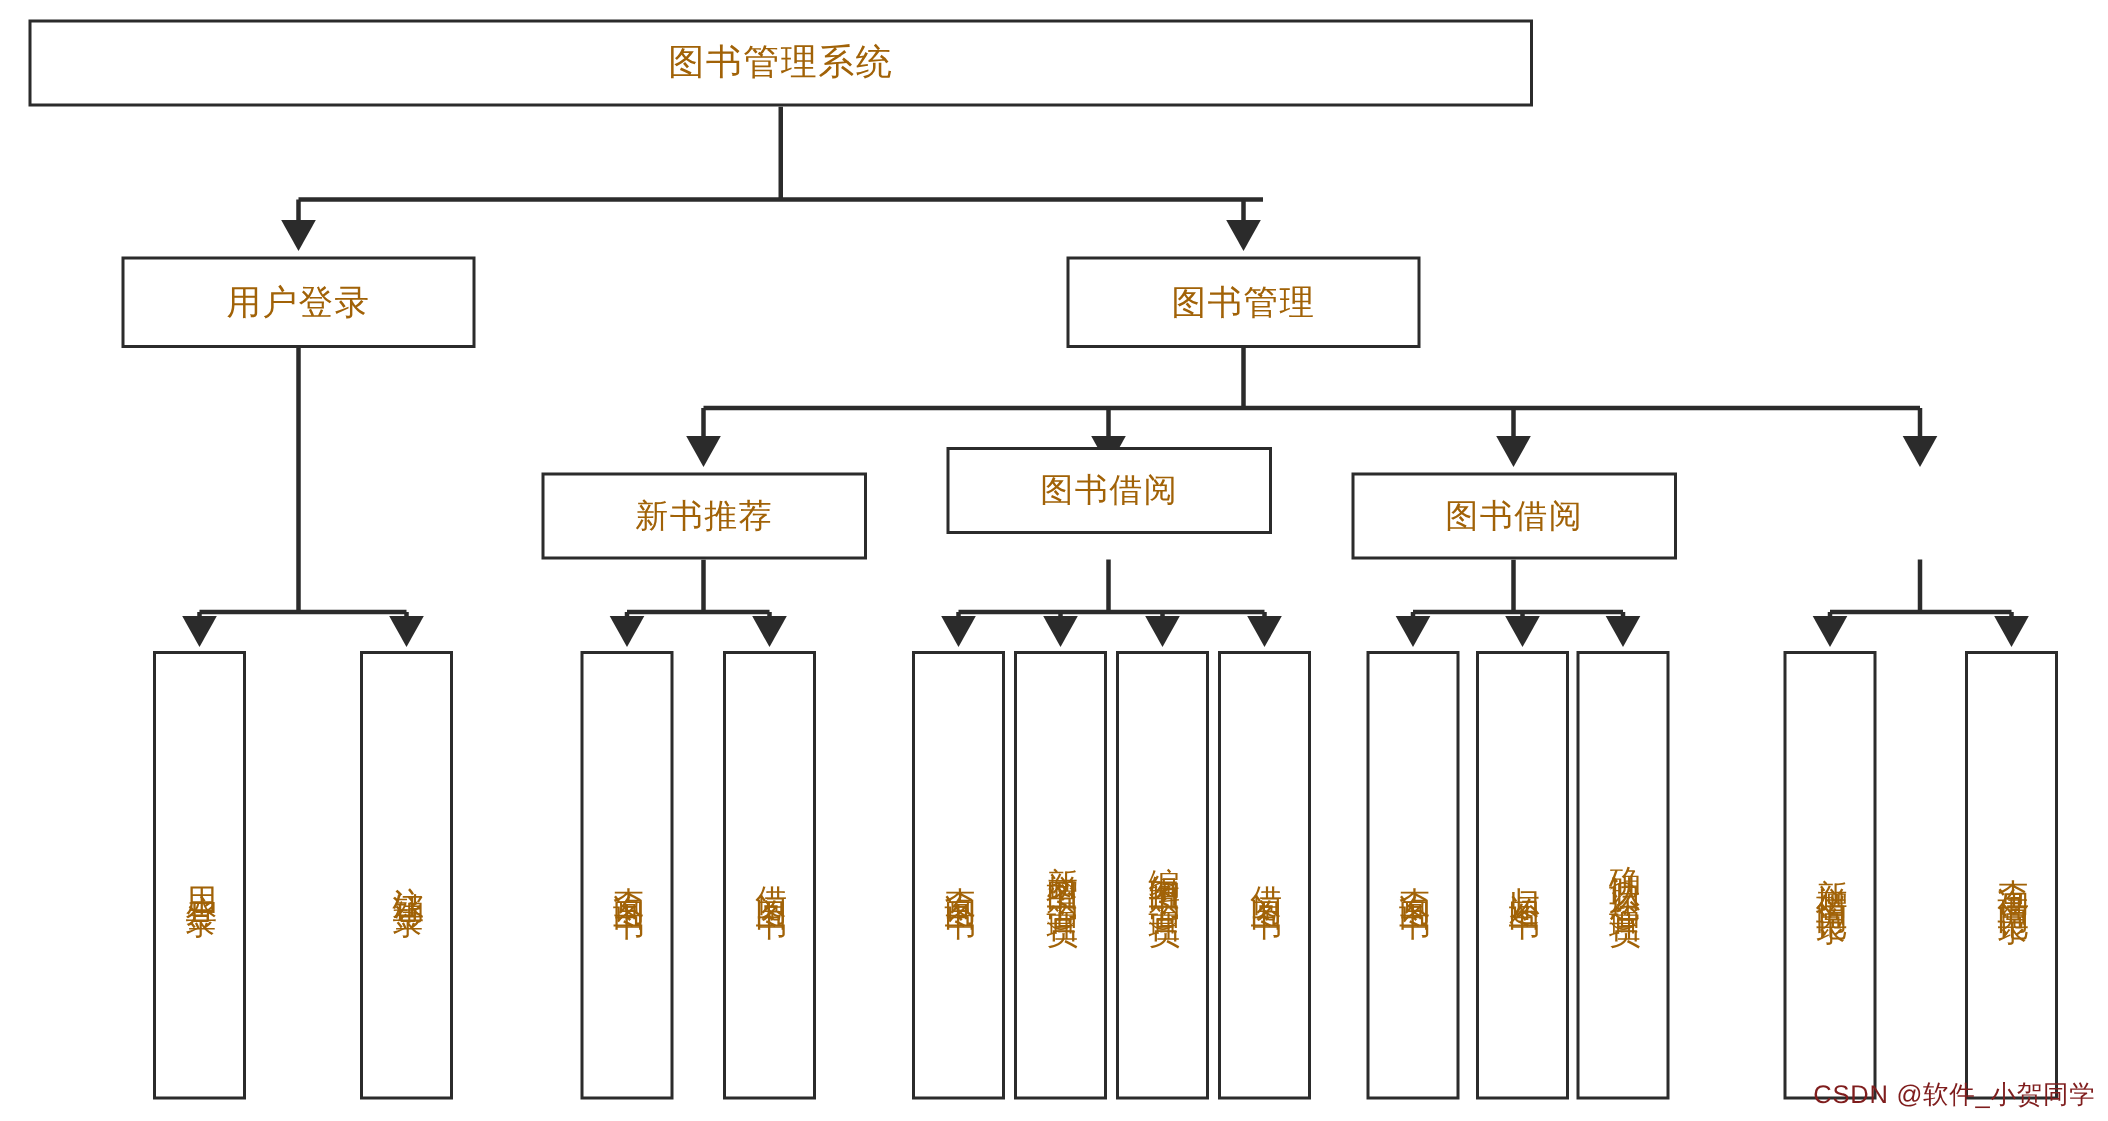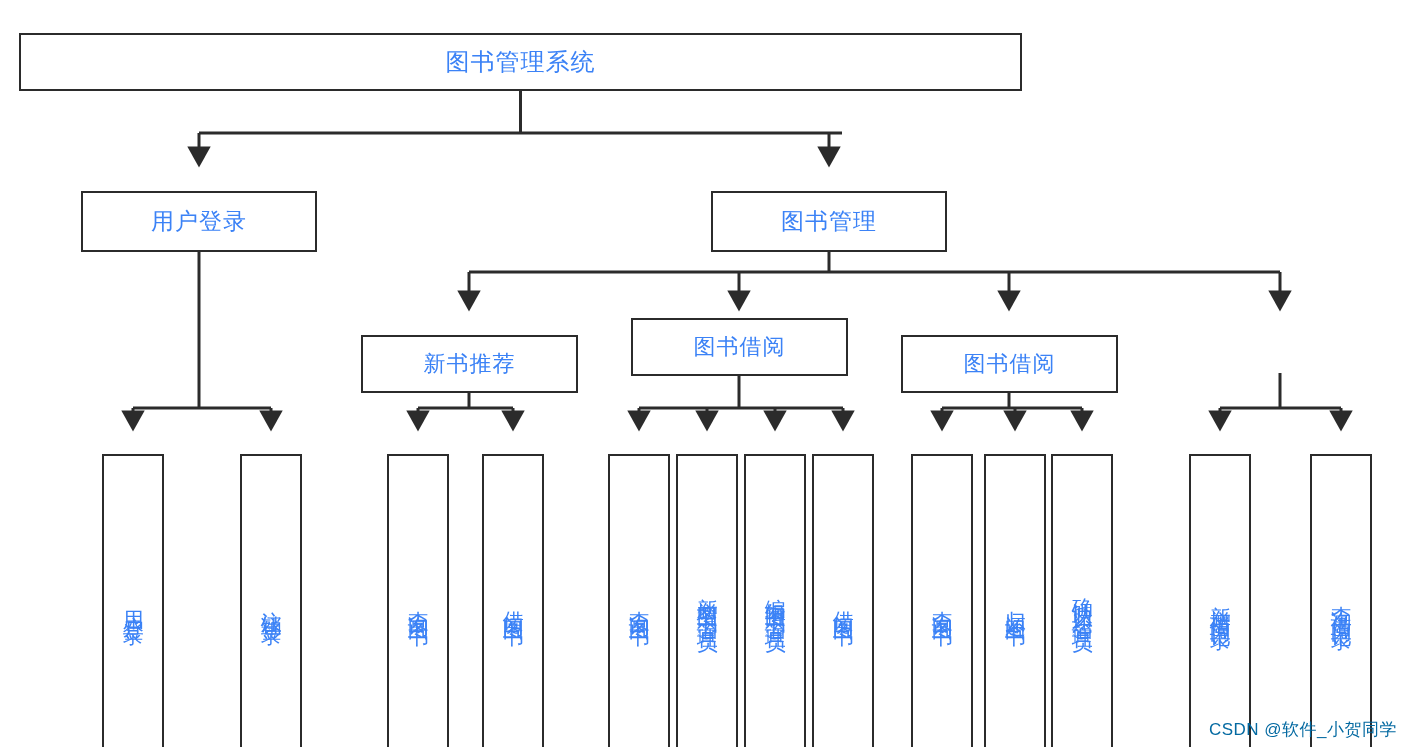--- a/index.html
+++ b/index.html
@@ -25,26 +25,25 @@
     height: 747px;
   }
   .node-box {
     position: absolute;
     box-sizing: border-box;
     border: 2px solid #2b2b2b;
     background: #ffffff;
     display: flex;
     align-items: center;
     justify-content: center;
-    color: #3b82f6;
+    color: #a16207;
     font-size: 22px;
     line-height: 1.25;
     letter-spacing: 1px;
     text-align: center;
-    margin-top: 20px;
   }
   .node-box.level-0 { font-size: 24px; }
   .node-box.level-1 { font-size: 23px; }
   .node-box.level-2 { font-size: 22px; }
   .node-box.leaf {
     font-size: 21px;
     writing-mode: vertical-rl;
     text-orientation: upright;
     letter-spacing: 5px;
     padding: 6px 0;
@@ -56,21 +55,21 @@
     white-space: pre-line;
   }
   .leaf .node-label {
     white-space: nowrap;
   }
   #watermark {
     position: absolute;
     right: 8px;
     bottom: 6px;
     font-size: 17px;
-    color: #0369a1;
+    color: #7f1d1d;
     letter-spacing: 0.5px;
     user-select: none;
     white-space: nowrap;
   }
 </style>
 </head>
 <body>
 
 <div id="canvas">
 

